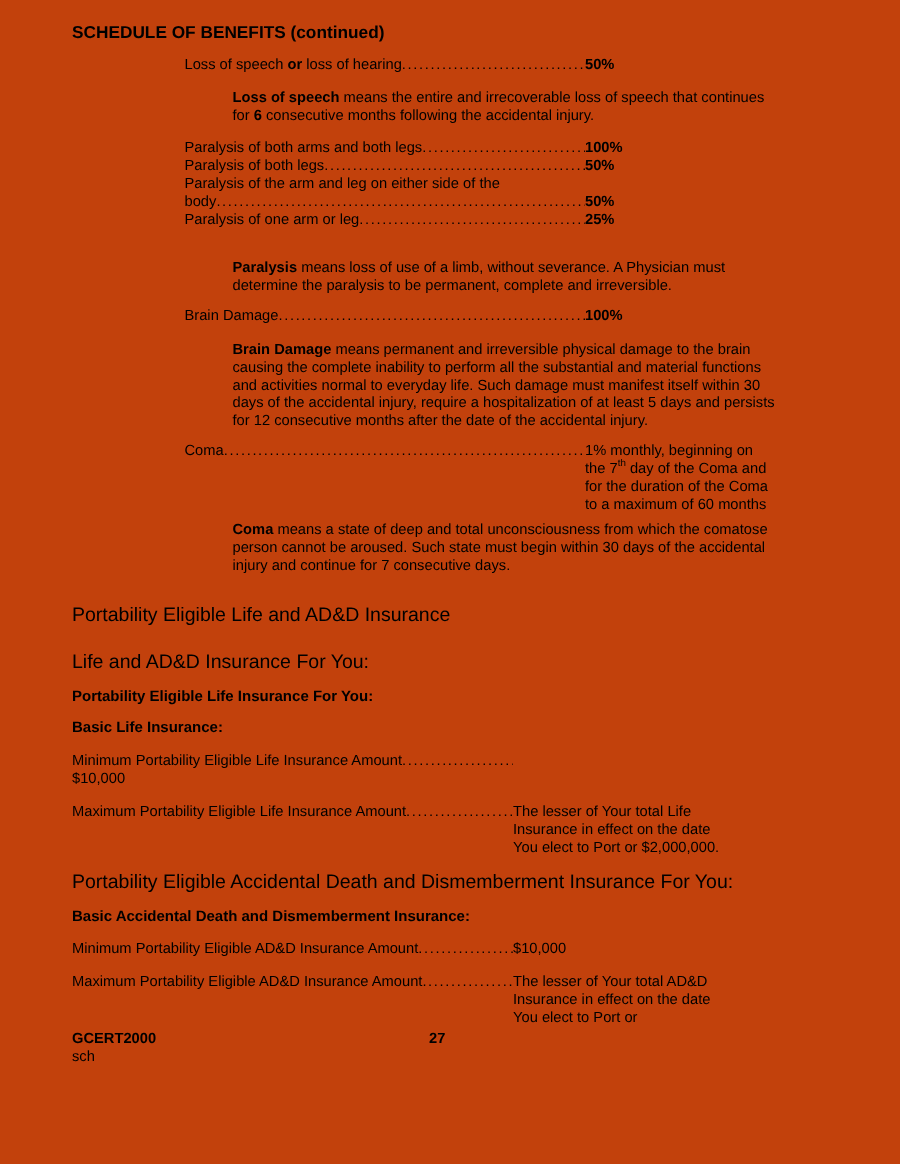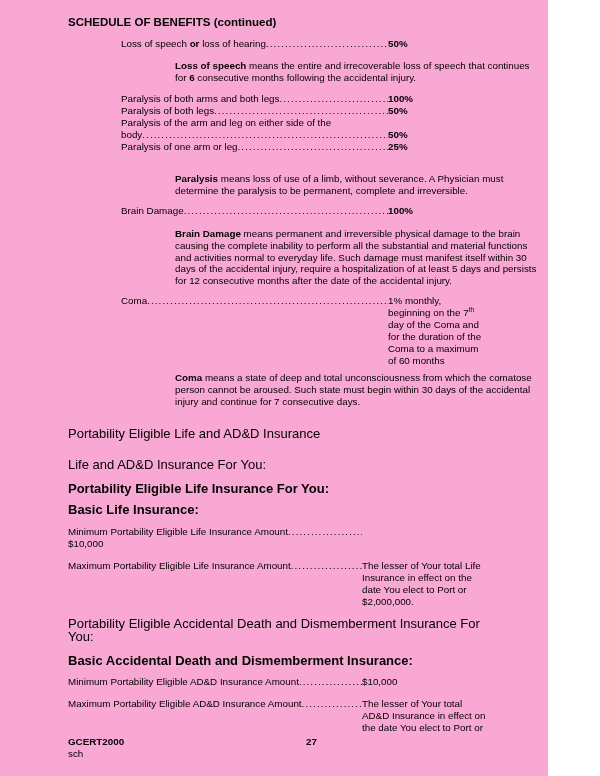--- a/index.html
+++ b/index.html
@@ -1,34 +1,34 @@
 <!DOCTYPE html>
 <html><head>
 <meta charset="utf-8">
 <style>
   * { margin:0; padding:0; box-sizing:border-box; }
   html,body { background:#ffffff; }
   .page {
     position:relative;
-    width:548px; height:776px;
-    background:#f9a8d4;
+    width:600px; height:776px;
+    background:#c2410c;
     color:#000000;
     font-family:"Liberation Sans","DejaVu Sans",sans-serif;
     font-size:9.8px;
     line-height:11.6px;
-    padding:16px 62px 0 68px;
+    padding:16px 62px 0 48px;
     overflow:hidden;
   }
   .title { font-size:11.5px; font-weight:bold; line-height:13px; }
   .h-main { font-size:13px; font-weight:normal; line-height:13px; }
-  .h-sub  { font-size:13px;  font-weight:bold; line-height:11px; }
+  .h-sub  { font-size:10px;  font-weight:bold; line-height:11px; }
   b { font-weight:bold; }
 
   
-  .benefit-row { margin-left:53px; display:flex; align-items:flex-start; line-height:12px; }
+  .benefit-row { margin-left:75px; display:flex; align-items:flex-start; line-height:12px; }
   .b-left  { width:267px; min-width:267px; display:flex; overflow:hidden; }
   .b-label { white-space:nowrap; }
   .b-dots  { flex:1; overflow:hidden; white-space:nowrap; letter-spacing:1.1px; }
   .b-val   { font-weight:bold; padding-left:0; }
   .b-val-plain { font-weight:normal; width:122px; }
   sup { font-size:6.5px; vertical-align:super; line-height:0; }
 
   
   .def { margin-left:107px; width:366px; }
 

